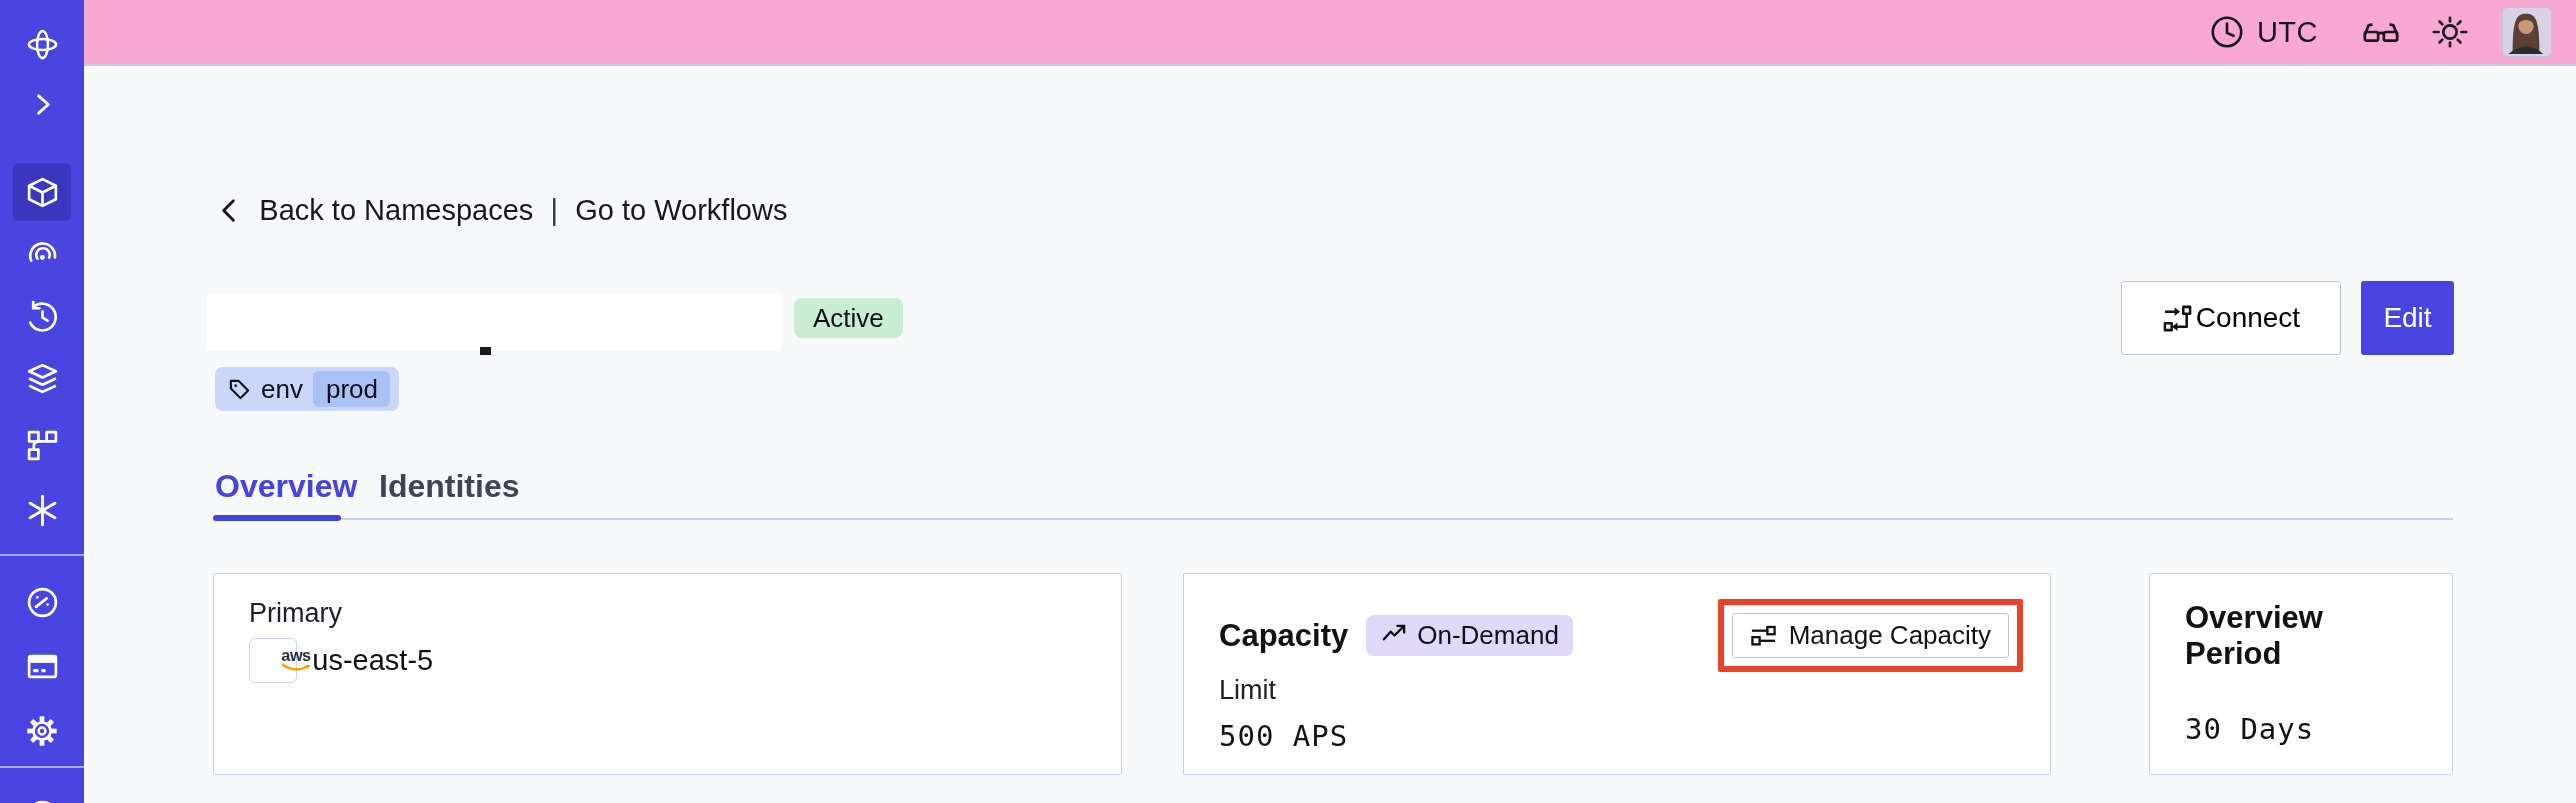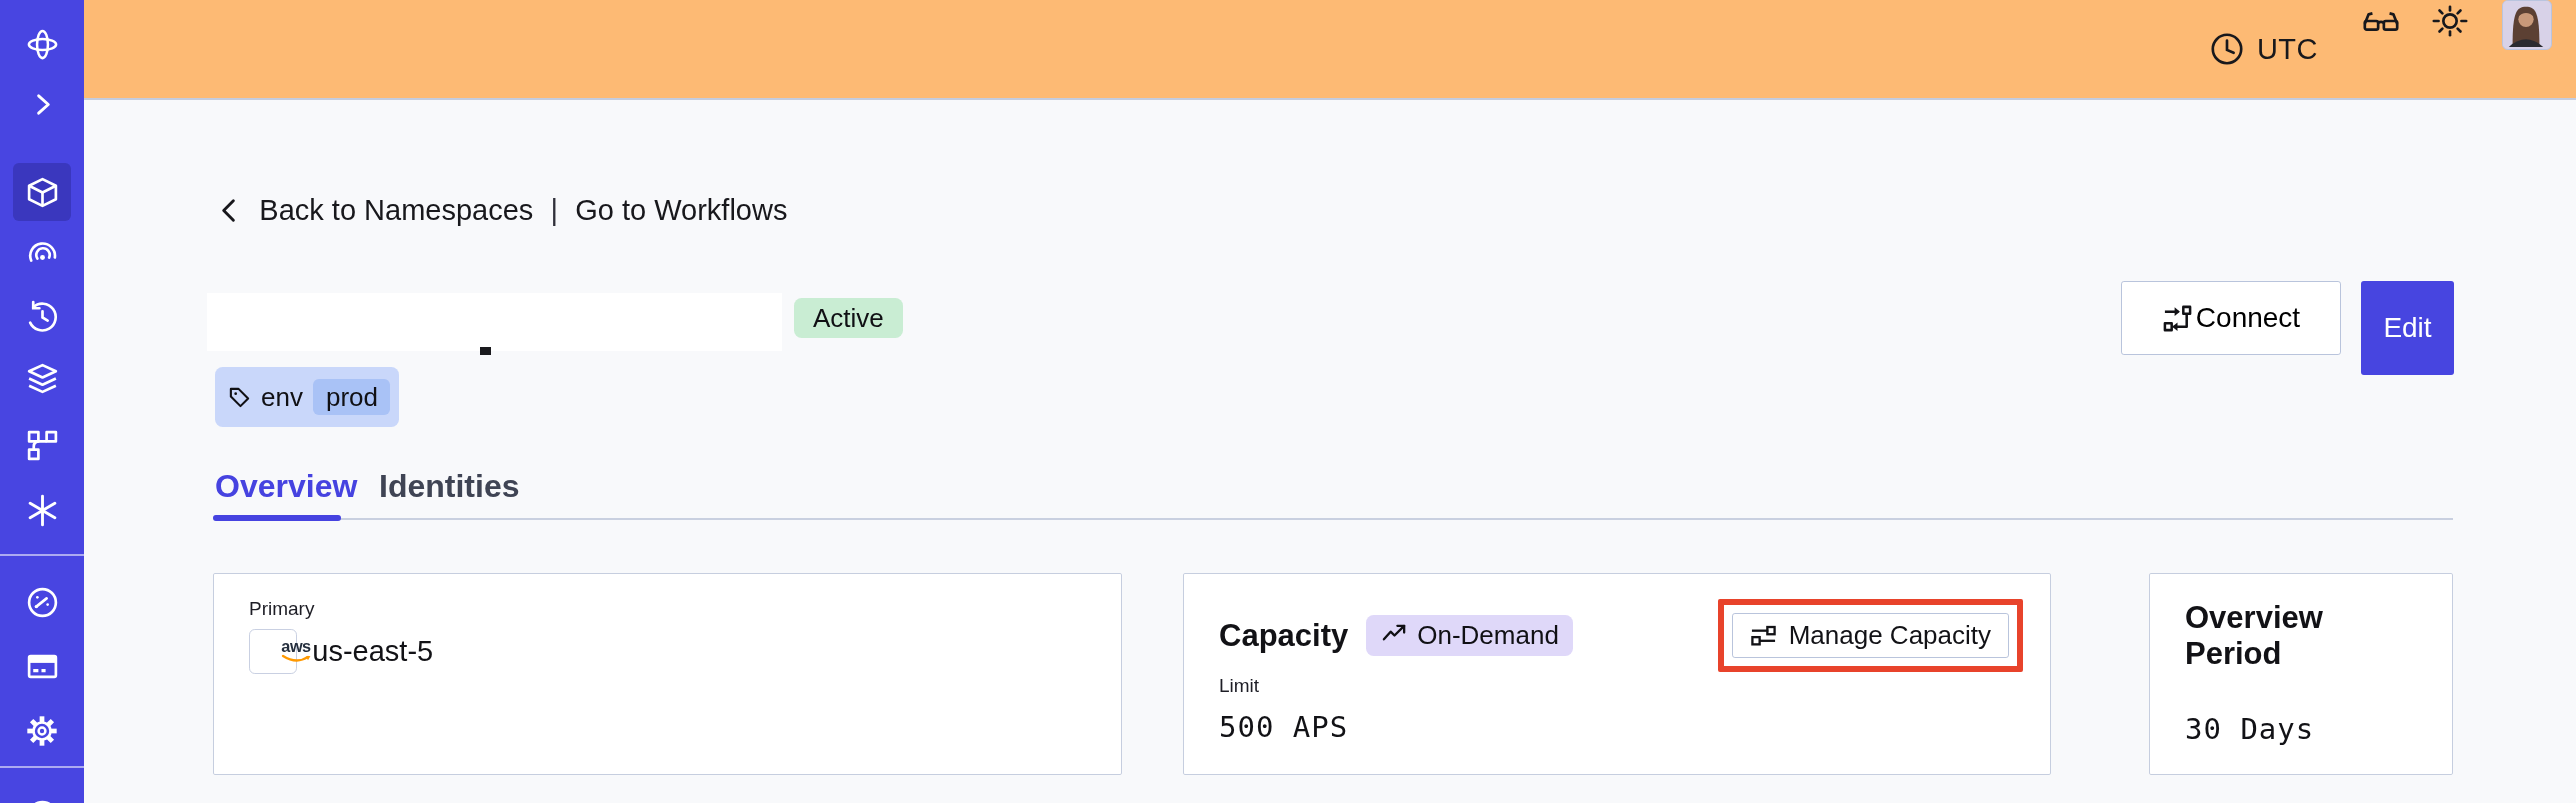--- a/index.html
+++ b/index.html
@@ -8,59 +8,59 @@
   .screen { position:relative; width:2576px; height:804px; overflow:hidden; background:#F8F9FB; }
 
   
   .sidebar { position:absolute; left:0; top:0; width:84px; height:804px; background:#4845E1; z-index:5; }
   .nav-item { position:absolute; left:13.4px; width:58px; height:58px; display:flex; align-items:center; justify-content:center; border-radius:5.8px; }
   .nav-item.selected { background:#3A37BE; }
   .nav-item svg { display:block; }
   .side-divider { position:absolute; left:0; width:84px; height:1.9px; background:rgba(255,255,255,0.55); }
 
   
-  .topbar { position:absolute; left:84px; top:0; width:2492px; height:100px; background:#fdba74; border-bottom:2.9px solid #C4CCDE; display:flex; justify-content:flex-end; padding-right:24px; z-index:4; }
+  .topbar { position:absolute; left:84px; top:0; width:2492px; height:66px; background:#f9a8d4; border-bottom:2.9px solid #C4CCDE; display:flex; align-items:center; justify-content:flex-end; padding-right:24px; z-index:4; }
   .tz-group { display:flex; align-items:center; gap:11.5px; margin-right:42px; cursor:pointer; }
   .tz-label { font-size:29px; font-weight:500; letter-spacing:0.5px; }
   .topbar-icon { display:flex; align-items:center; justify-content:center; width:42px; height:42px; cursor:pointer; }
   .topbar-icon + .topbar-icon { margin-left:27px; }
   .avatar { width:50px; height:50px; margin-left:31px; border:1.9px solid #B9C4DE; border-radius:5.8px; overflow:hidden; cursor:pointer; background:#D8D2E8; }
 
   
   .backlink { position:absolute; left:215px; top:194px; display:flex; align-items:center; gap:15.3px; font-size:29px; font-weight:500; color:#18181C; cursor:pointer; }
   .backlink .sep { font-weight:400; color:#30303A; padding:0 1.9px; }
 
   
   .title-redaction { position:absolute; left:207px; top:293px; width:575px; height:58px; background:#FFFFFF; }
   .title-dot { position:absolute; left:480px; top:347px; width:10.5px; height:7.7px; background:#1A1A1E; }
   .status-badge { position:absolute; left:794px; top:298px; height:40px; display:flex; align-items:center; padding:0 19px; background:#C9EDD3; border-radius:7.7px; font-size:26px; color:#101014; }
 
   .connect-btn { position:absolute; left:2121px; top:281px; width:220px; height:74px; background:#FFFFFF; border:1.9px solid #B9C4DC; border-radius:2.9px; display:flex; align-items:center; justify-content:center; gap:3px; font-size:28px; font-weight:500; cursor:pointer; }
-  .edit-btn { position:absolute; left:2361px; top:281px; width:93px; height:94px; background:#4745E0; color:#FFFFFF; border:none; border-radius:2.9px; font-size:28px; font-weight:500; font-family:"Liberation Sans", sans-serif; cursor:pointer; }
-
-  .tag-pill { position:absolute; left:215px; top:367px; height:60px; display:flex; align-items:center; gap:10.5px; padding:0 8.6px 0 12.5px; background:#C9D7FA; border-radius:7.7px; cursor:pointer; }
+  .edit-btn { position:absolute; left:2361px; top:281px; width:93px; height:74px; background:#4745E0; color:#FFFFFF; border:none; border-radius:2.9px; font-size:28px; font-weight:500; font-family:"Liberation Sans", sans-serif; cursor:pointer; }
+
+  .tag-pill { position:absolute; left:215px; top:367px; height:44px; display:flex; align-items:center; gap:10.5px; padding:0 8.6px 0 12.5px; background:#C9D7FA; border-radius:7.7px; cursor:pointer; }
   .tag-key { font-size:26px; color:#101014; }
   .tag-value { font-size:26px; color:#101014; background:#A9C2F6; border-radius:5.8px; padding:2.9px 12.5px; }
 
   
   .tabs-line { position:absolute; left:215px; top:518px; width:2238px; height:1.9px; background:#C9D0E0; }
   .tab { position:absolute; top:468px; font-size:32px; font-weight:700; cursor:pointer; }
   .tab-overview { left:215px; color:#4643E0; }
   .tab-identities { left:379px; color:#3F4454; }
   .tab-underline { position:absolute; left:213px; top:515px; width:128px; height:5.8px; background:#4643E0; border-radius:2.9px; }
 
   
   .card { position:absolute; top:573px; height:202px; background:#FFFFFF; border:1.9px solid #C6CEDF; border-radius:1.9px; padding:23px 27px 0 35px; }
   .card-region { left:213px; width:909px; }
   .card-capacity { left:1183px; width:868px; }
   .card-retention { left:2149px; width:304px; }
   .card-header { display:flex; align-items:center; height:77px; }
   .card-title { font-size:31px; font-weight:600; color:#121216; }
   .card-spacer { flex:1; }
-  .field-label { font-size:19px; color:#1E1E26; margin-top:1px; }
+  .field-label { font-size:27px; color:#1E1E26; margin-top:1px; }
   .value-row { display:flex; align-items:center; gap:15.3px; margin-top:8.6px; }
   .value-text { font-size:29px; color:#121216; }
   .mono-value { font-family:"DejaVu Sans Mono", monospace; font-size:29px; color:#121216; margin-top:13.4px; letter-spacing:1px; }
 
   .small-btn { height:45px; background:#FFFFFF; border:1.9px solid #B9C4DC; border-radius:2.9px; display:flex; align-items:center; justify-content:center; gap:11.5px; font-size:26px; font-weight:500; color:#121216; padding:0 17.3px; cursor:pointer; font-family:"Liberation Sans", sans-serif; }
 
   .ondemand-badge { display:flex; align-items:center; gap:9.6px; height:41px; background:#DFD8F9; border-radius:7.7px; padding:0 14.4px; font-size:26px; color:#101014; margin-left:18px; }
 
   .red-highlight { border:6.7px solid #E8432B; padding:7.7px; border-radius:1.9px; }
 

